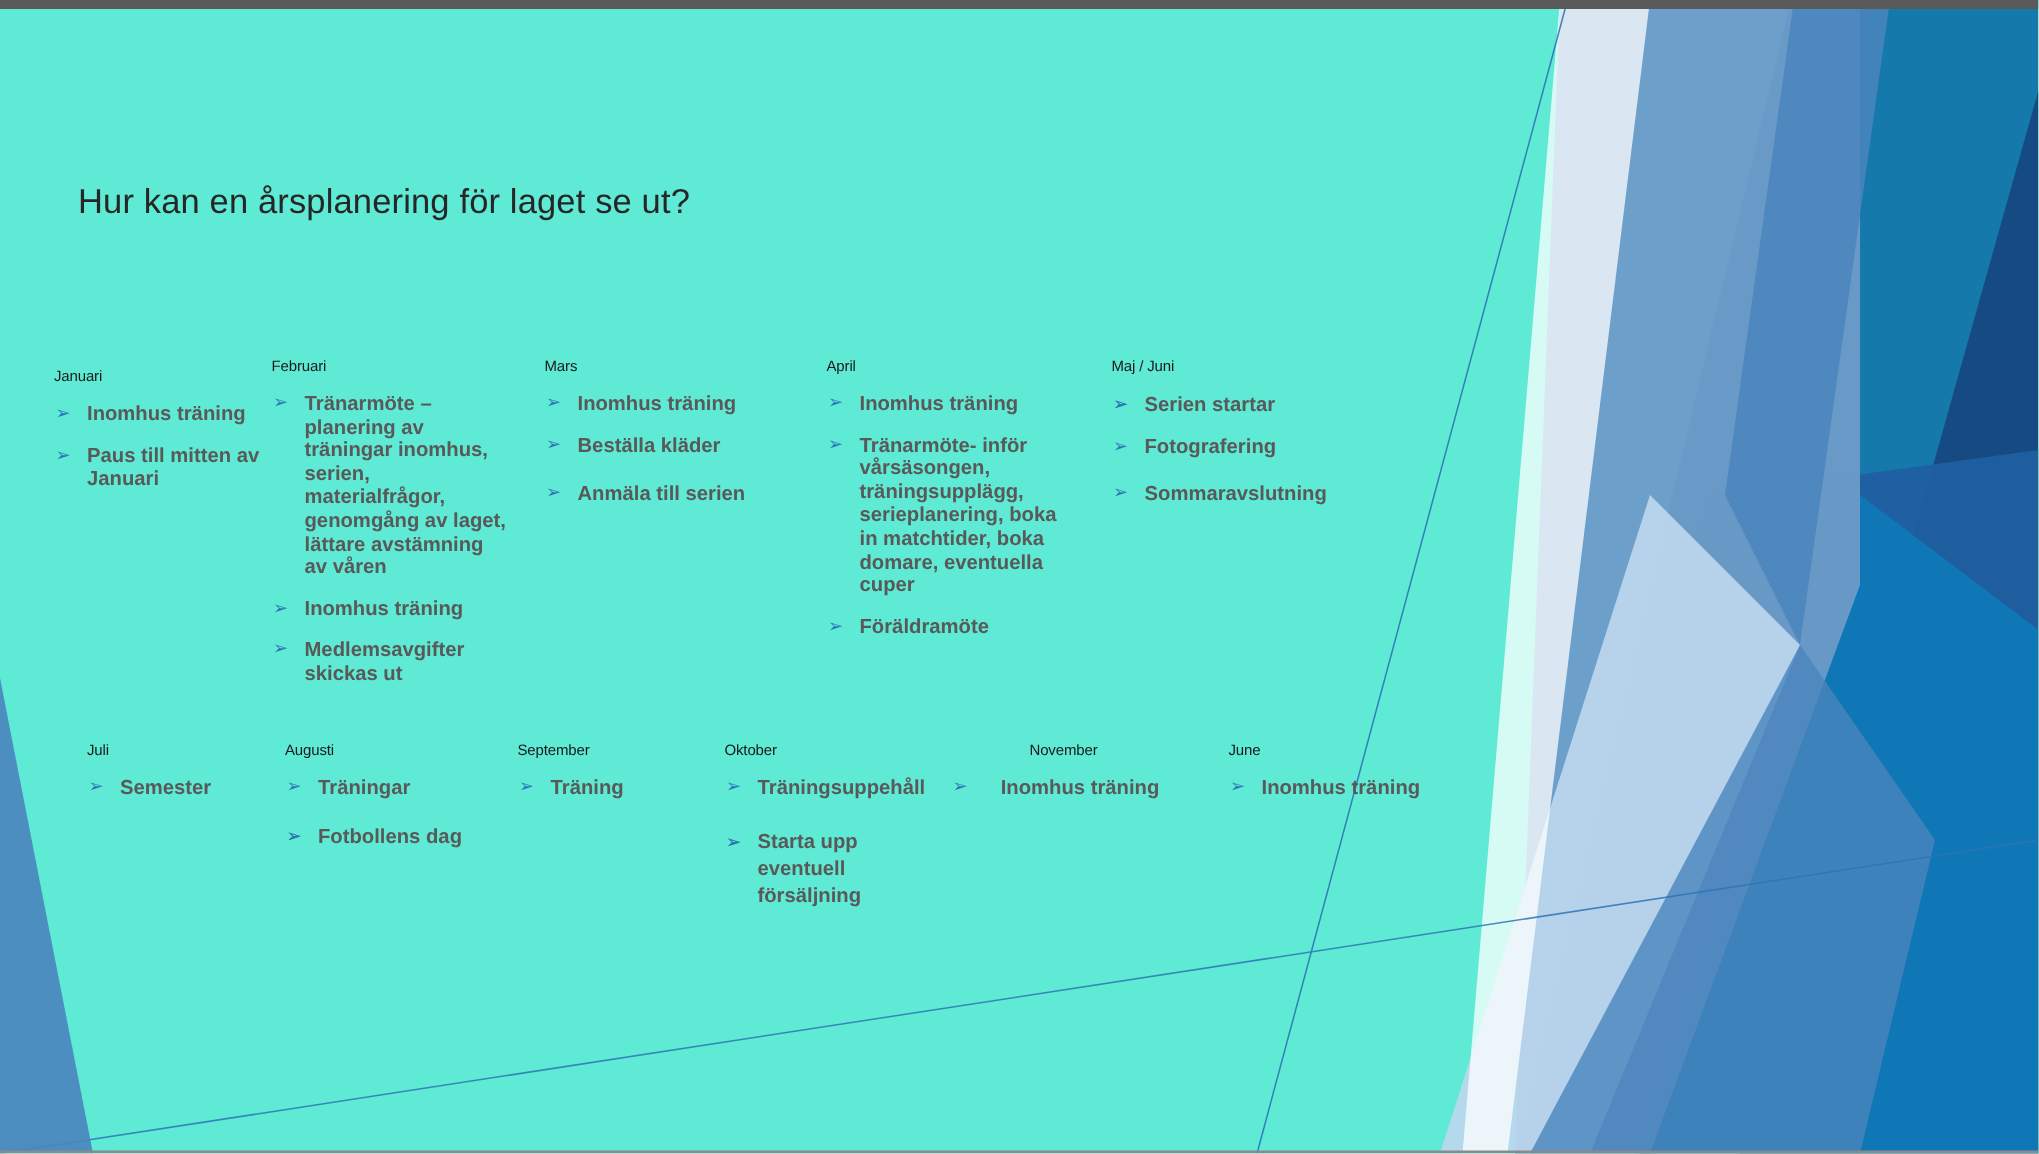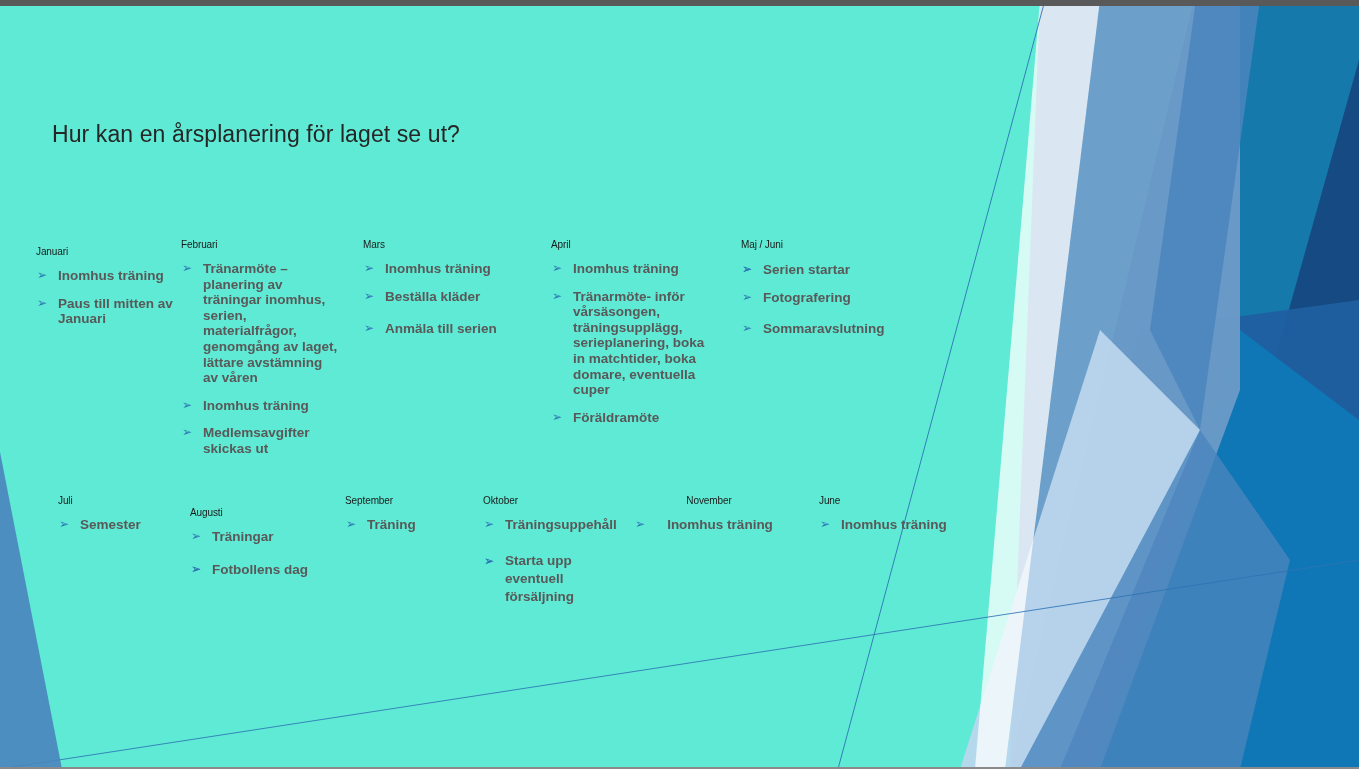--- a/index.html
+++ b/index.html
@@ -209,21 +209,21 @@
   <div class="month-block" style="left:58px; top:495px; width:140px;">
     <div class="month-title">Juli</div>
     <ul class="bullet-list">
       <li class="bullet-item">
         <span class="bullet-arrow">➢</span>
         <span class="bullet-text">Semester</span>
       </li>
     </ul>
   </div>
 
-  <div class="month-block" style="left:190px; top:495px; width:150px;margin-top:12px;">
+  <div class="month-block" style="left:190px; top:495px; width:150px;">
     <div class="month-title">Augusti</div>
     <ul class="bullet-list">
       <li class="bullet-item" style="margin-bottom:17px;">
         <span class="bullet-arrow">➢</span>
         <span class="bullet-text">Träningar</span>
       </li>
       <li class="bullet-item" style="margin-bottom:14px;">
         <span class="bullet-arrow">➢</span>
       </li>
       <li class="bullet-item">

